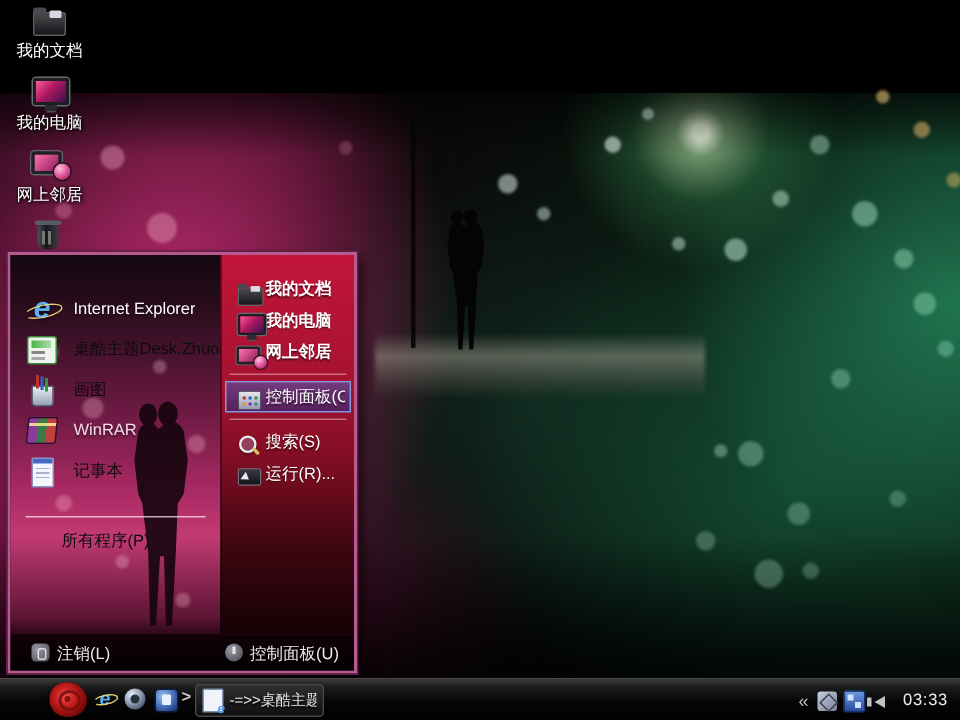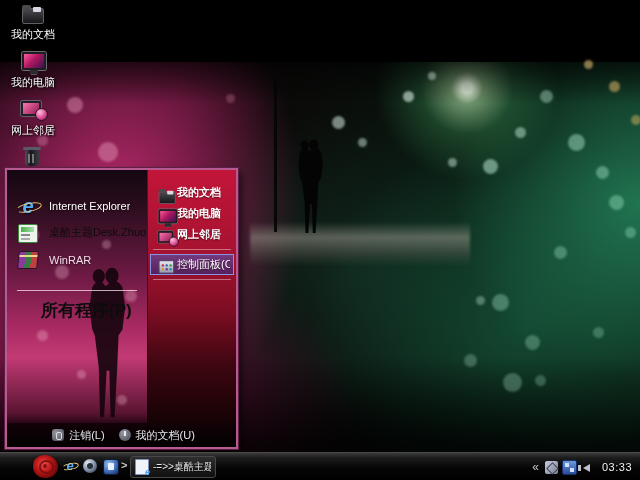--- a/index.html
+++ b/index.html
@@ -54,34 +54,34 @@
     background:linear-gradient(180deg,#140711 0,#2a0d1d 14%,#6e1a44 42%,#a82a62 62%,#c23a74 74%,#5a1432 96%,#2a0716 100%);}
   .sm-left .panel-bokeh{position:absolute;border-radius:50%;filter:blur(1px);}
   .sm-left .couple{opacity:.88;}
   .sm-rows{position:relative;z-index:2;padding-top:22px;}
   .sm-item{display:flex;align-items:center;height:27px;padding-left:9px;cursor:pointer;}
   .sm-item .ig{width:24px;height:22px;margin:0;flex:0 0 24px;}
   .sm-item .lbl{margin-left:9px;font-size:11px;color:#0c0c0c;white-space:nowrap;overflow:hidden;}
   .sm-item .lbl.white{color:#fff;text-shadow:0 1px 2px rgba(0,0,0,.6);}
   .sm-item .lbl.pale{color:#f3dcea;text-shadow:0 1px 2px rgba(0,0,0,.5);}
   .sm-divider-l{position:relative;z-index:2;height:1px;background:rgba(255,225,240,.75);margin:17px 10px 0 10px;}
-  .sm-allprog{position:relative;z-index:2;font-size:17px;font-weight:bold;color:#0c0c0c;padding:8px 0 0 34px;cursor:pointer;}
+  .sm-allprog{position:relative;z-index:2;font-size:11px;font-weight:normal;color:#0c0c0c;padding:8px 0 0 34px;cursor:pointer;}
   .sm-right{position:absolute;left:140px;top:0;width:89px;height:253px;box-sizing:border-box;padding-top:12px;
     background:linear-gradient(180deg,#c21539 0,#a61230 34%,#7c0d22 56%,#3c0610 78%,#140204 100%);
     border-left:1px solid rgba(0,0,0,.45);}
   .smr-item{display:flex;align-items:center;height:19px;padding:0 3px 0 6px;margin:0 2px;cursor:pointer;
     color:#fff;font-size:11px;position:relative;border:1px solid transparent;}
   .smr-item .ig{width:18px;height:16px;margin:0;flex:0 0 18px;transform:scale(.78);transform-origin:left center;}
   .smr-item .lbl{margin-left:2px;white-space:nowrap;overflow:hidden;text-shadow:0 1px 1px rgba(0,0,0,.55);}
   .smr-item.bold .lbl{font-weight:bold;}
   .smr-item.hl{background:linear-gradient(180deg,rgba(72,92,190,.55),rgba(34,44,130,.55));border:1px solid #8694e6;}
   .smr-item .sub{position:absolute;right:3px;font-size:8px;color:#fff;}
   .sm-divider-r{height:1px;background:rgba(255,255,255,.4);margin:4px 5px;}
   .sm-bottom{position:absolute;left:0;top:253px;width:229px;height:24px;background:linear-gradient(180deg,#120208,#020001);
-    display:flex;align-items:center;justify-content:center;padding-right:10px;box-sizing:border-box;}
+    display:flex;align-items:center;justify-content:space-between;padding-right:10px;box-sizing:border-box;}
   .sm-boption{display:flex;align-items:center;margin-left:14px;cursor:pointer;color:#e8e8ee;font-size:11px;text-shadow:0 1px 1px #000;}
   .sm-boption .bic{width:12px;height:12px;margin-right:5px;position:relative;}
   .ic-logoff{background:radial-gradient(circle at 35% 35%,#9a9aa6,#4a4a54);border-radius:3px;}
   .ic-logoff:after{content:"";position:absolute;left:4px;top:3px;width:4px;height:6px;border:1px solid #ddd;border-radius:2px;}
   .ic-shut{background:radial-gradient(circle at 35% 35%,#9a9aa6,#44444e);border-radius:50%;}
   .ic-shut:after{content:"";position:absolute;left:5px;top:2px;width:2px;height:5px;background:#e8e8e8;}
   
   .ic-ie{position:absolute;left:0;top:0;width:24px;height:22px;font-weight:bold;font-style:italic;
     color:#5aaef5;font-size:20px;line-height:22px;text-align:center;text-shadow:0 1px 2px rgba(0,0,0,.6);}
   .ic-ie:after{content:"";position:absolute;left:0;top:8px;width:24px;height:7px;border:1.5px solid rgba(240,214,120,.95);
@@ -255,23 +255,35 @@
           <div class="lbl white">Internet Explorer</div>
         </div>
         <div class="sm-item">
           <div class="ig">
               <div class="ic-zhuoku"></div>
             </div>
           <div class="lbl">桌酷主题Desk.Zhuoku.Com</div>
         </div>
         <div class="sm-item">
           <div class="ig">
+              <div class="ic-paint"></div>
+            </div>
+          <div class="lbl">画图</div>
+        </div>
+        <div class="sm-item">
+          <div class="ig">
               <div class="ic-winrar"></div>
             </div>
           <div class="lbl pale">WinRAR</div>
+        </div>
+        <div class="sm-item">
+          <div class="ig">
+              <div class="ic-notepad"></div>
+            </div>
+          <div class="lbl">记事本</div>
         </div>
       </div>
       <div class="sm-divider-l"></div>
       <div class="sm-allprog">所有程序(P)</div>
     <span class="panel-bokeh" style="left: 22px; top: 60px; width: 10px; height: 10px; background: rgba(255, 195, 220, 0.3);"></span>
         <span class="panel-bokeh" style="left: 48px; top: 95px; width: 14px; height: 14px; background: rgba(255, 195, 220, 0.3);"></span>
         <span class="panel-bokeh" style="left: 95px; top: 70px; width: 9px; height: 9px; background: rgba(255, 195, 220, 0.3);"></span>
         <span class="panel-bokeh" style="left: 118px; top: 120px; width: 12px; height: 12px; background: rgba(255, 195, 220, 0.3);"></span>
         <span class="panel-bokeh" style="left: 30px; top: 160px; width: 11px; height: 11px; background: rgba(255, 195, 220, 0.3);"></span>
         <span class="panel-bokeh" style="left: 70px; top: 200px; width: 9px; height: 9px; background: rgba(255, 195, 220, 0.3);"></span>
@@ -298,30 +310,42 @@
         <div class="lbl">网上邻居</div>
       </div>
       <div class="sm-divider-r"></div>
       <div class="smr-item hl">
         <div class="ig">
             <div class="ic-cpanel"></div>
           </div>
         <div class="lbl">控制面板(C)</div>
       </div>
       <div class="sm-divider-r"></div>
+      <div class="smr-item">
+        <div class="ig">
+            <div class="ic-search"></div>
+          </div>
+        <div class="lbl">搜索(S)</div>
+      </div>
+      <div class="smr-item">
+        <div class="ig">
+            <div class="ic-run"></div>
+          </div>
+        <div class="lbl">运行(R)...</div>
+      </div>
     </div>
 
     <div class="sm-bottom">
       <div class="sm-boption">
         <span class="bic ic-logoff"></span>
         <span>注销(L)</span>
       </div>
       <div class="sm-boption">
         <span class="bic ic-shut"></span>
-        <span>我的文档(U)</span>
+        <span>控制面板(U)</span>
       </div>
     </div>
   </div>
 
   <div class="taskbar">
     <div class="rose" title=""></div>
     <div class="ql" style="left:62px;">
       <div class="ic-ie small">e</div>
     </div>
     <div class="ql" style="left:82px;">

